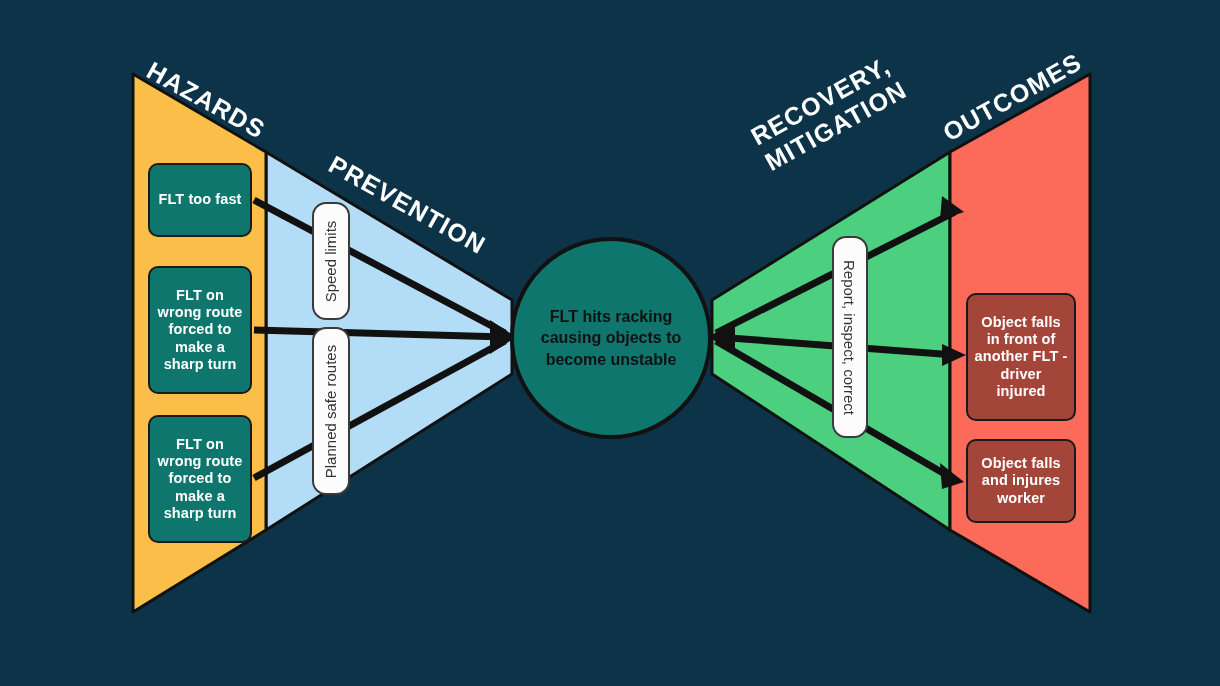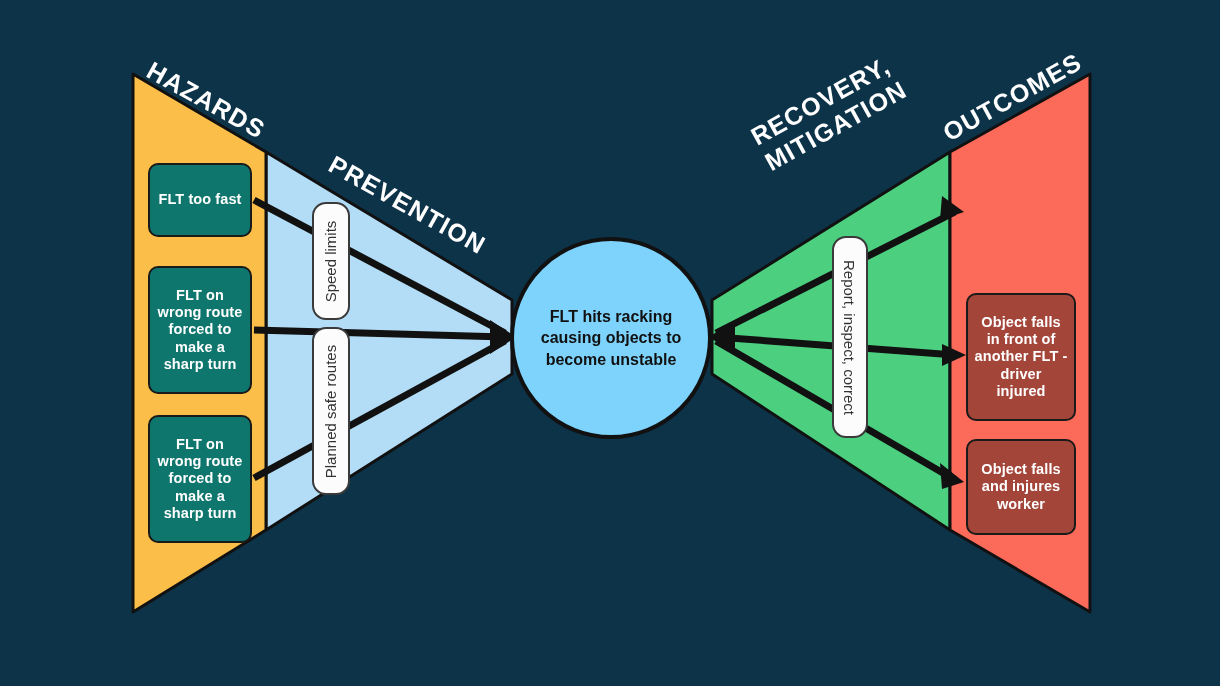--- a/index.html
+++ b/index.html
@@ -63,21 +63,21 @@
     font-weight: 400;
     white-space: nowrap;
   }
   .barrier > span { display: block; }
   .barrier.ccw > span { transform: rotate(-90deg); }
   .barrier.cw  > span { transform: rotate(90deg); }
 
   .center-node {
     position: absolute;
     border-radius: 50%;
-    background: #7dd3fc;
+    background: #0f766e;
     border: 4px solid #111111;
     display: flex;
     align-items: center;
     justify-content: center;
     text-align: center;
     color: #111111;
     font-weight: 700;
     font-size: 16px;
     line-height: 1.32;
     padding: 0 20px;
@@ -167,17 +167,17 @@
 
   <div class="barrier cw" style="left:832px; top:236px; width:36px; height:202px;">
     <span>Report, inspect, correct</span>
   </div>
 
 
   <div class="node outcome-box" style="left:966px; top:293px; height:128px;">
     <span>Object falls in front of another FLT - driver injured</span>
   </div>
 
-  <div class="node outcome-box" style="left:966px; top:439px; height:96px;">
+  <div class="node outcome-box" style="left:966px; top:439px; height:84px;">
     <span>Object falls and injures worker</span>
   </div>
 
 </div>
 
 </body></html>

